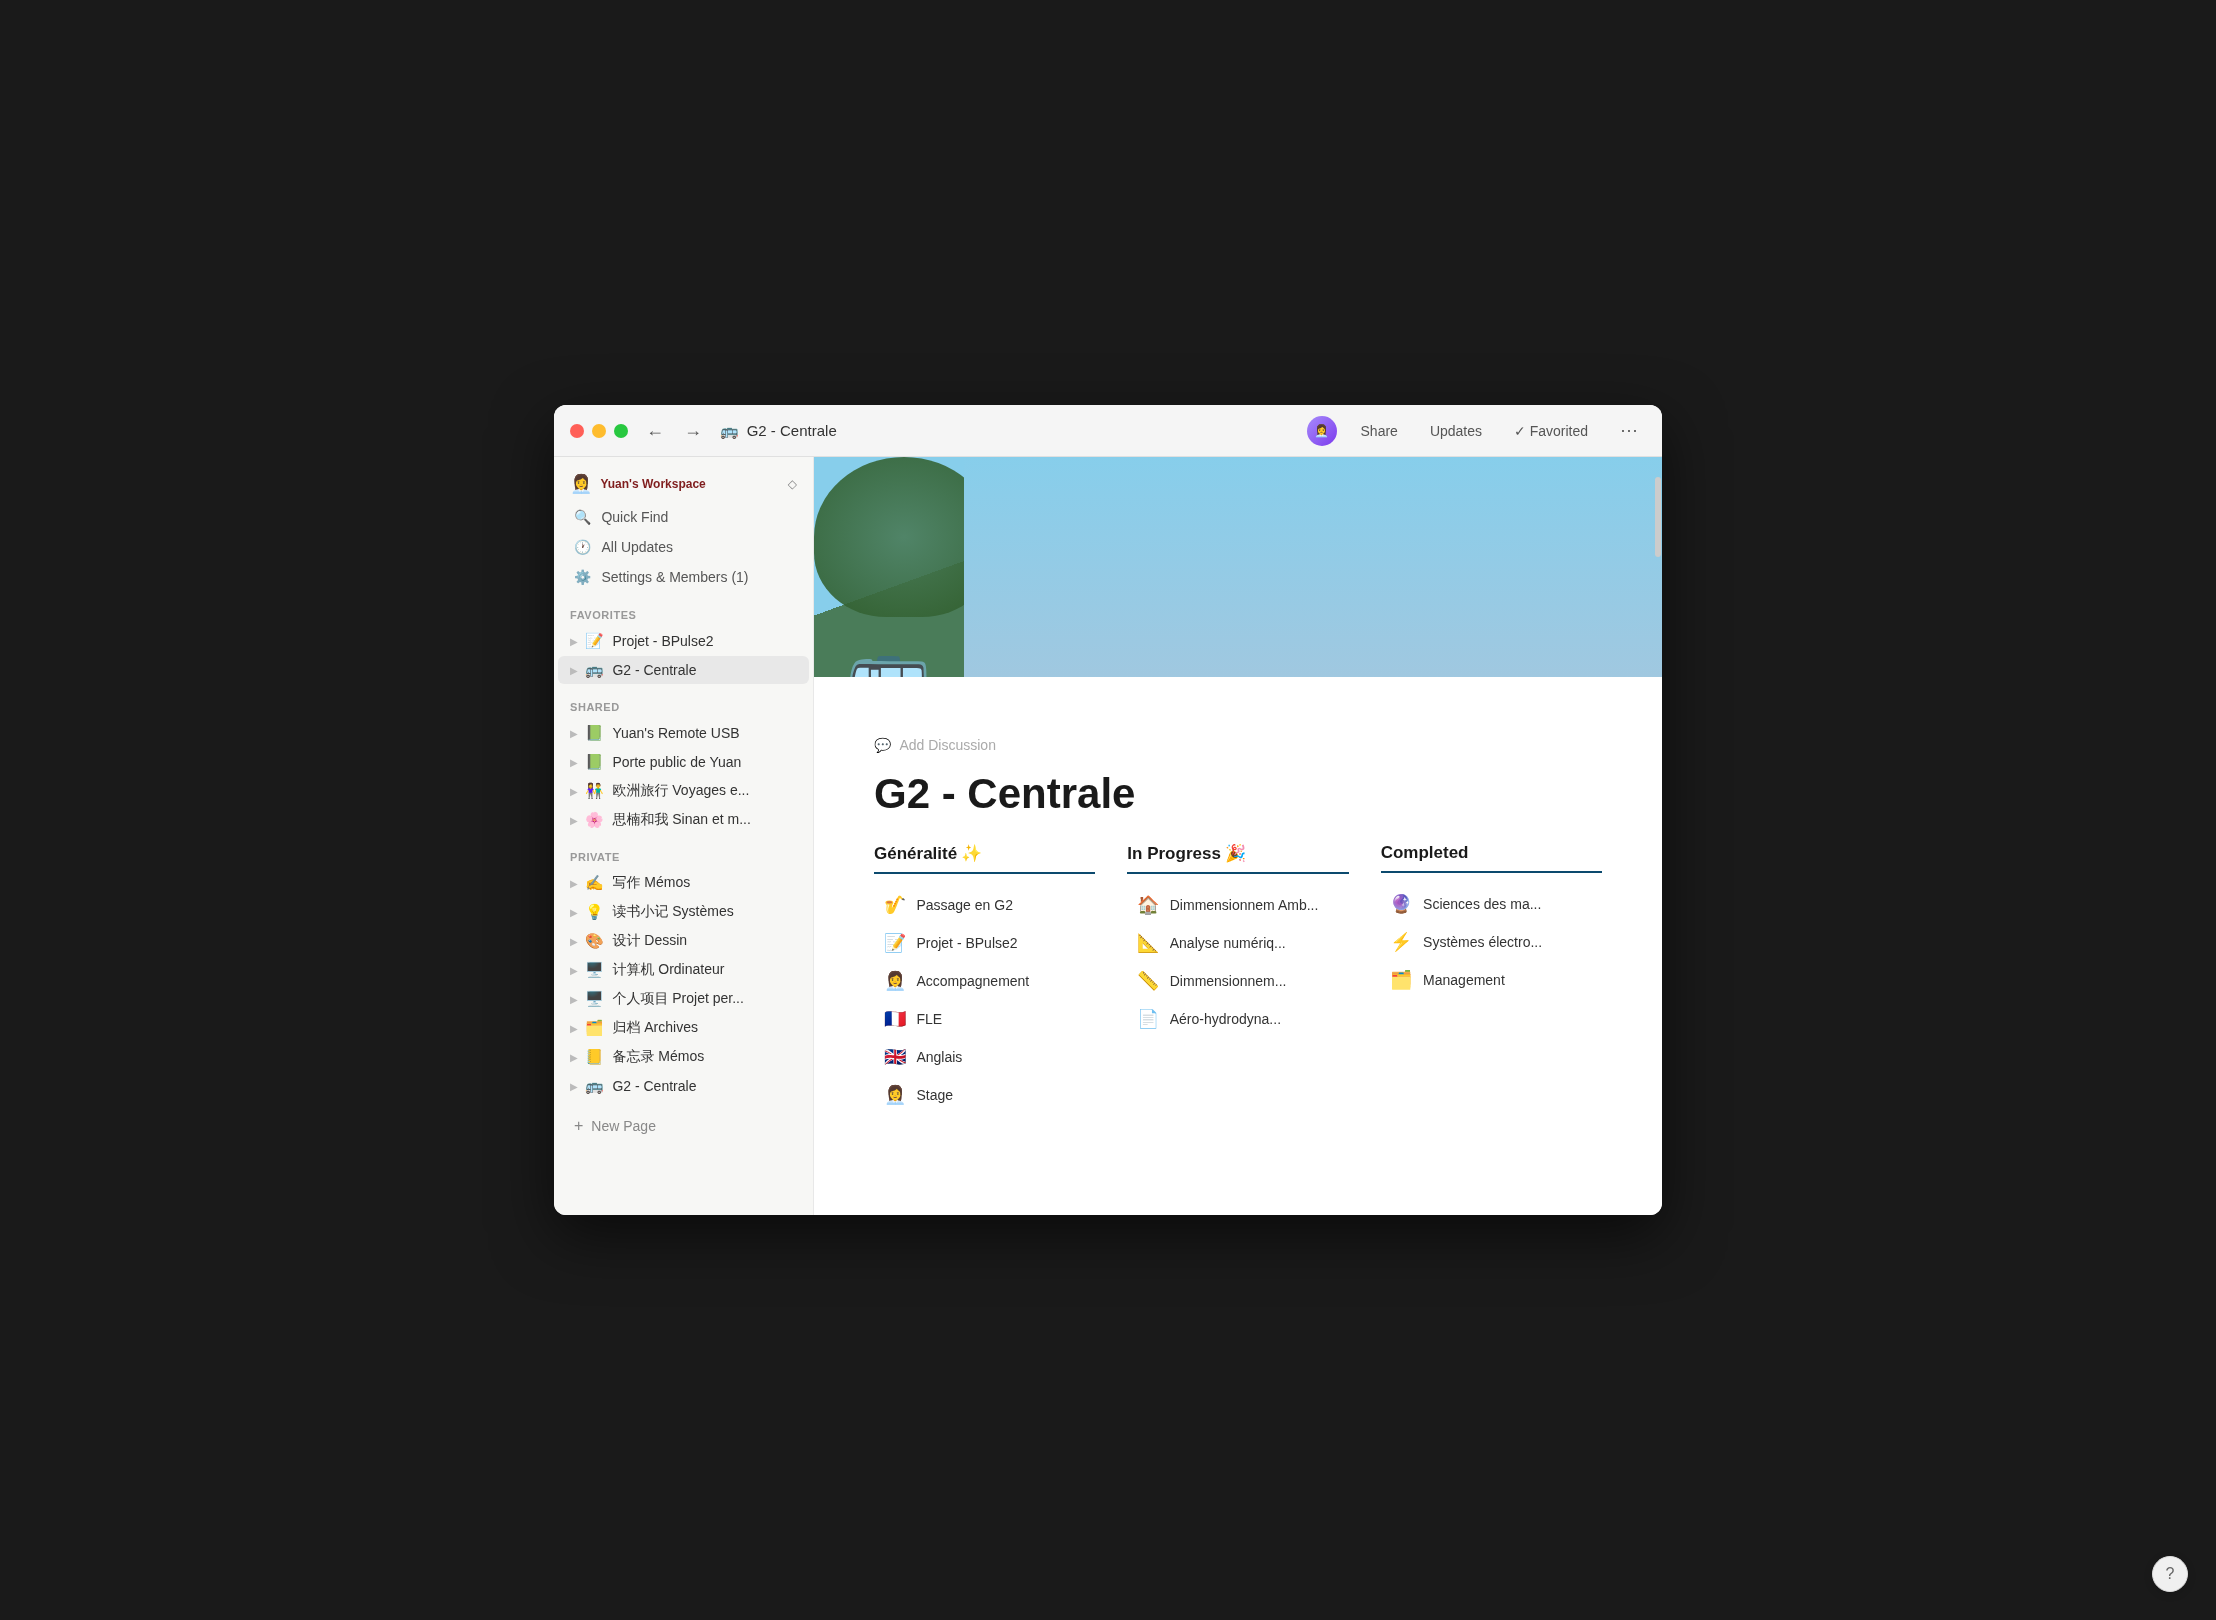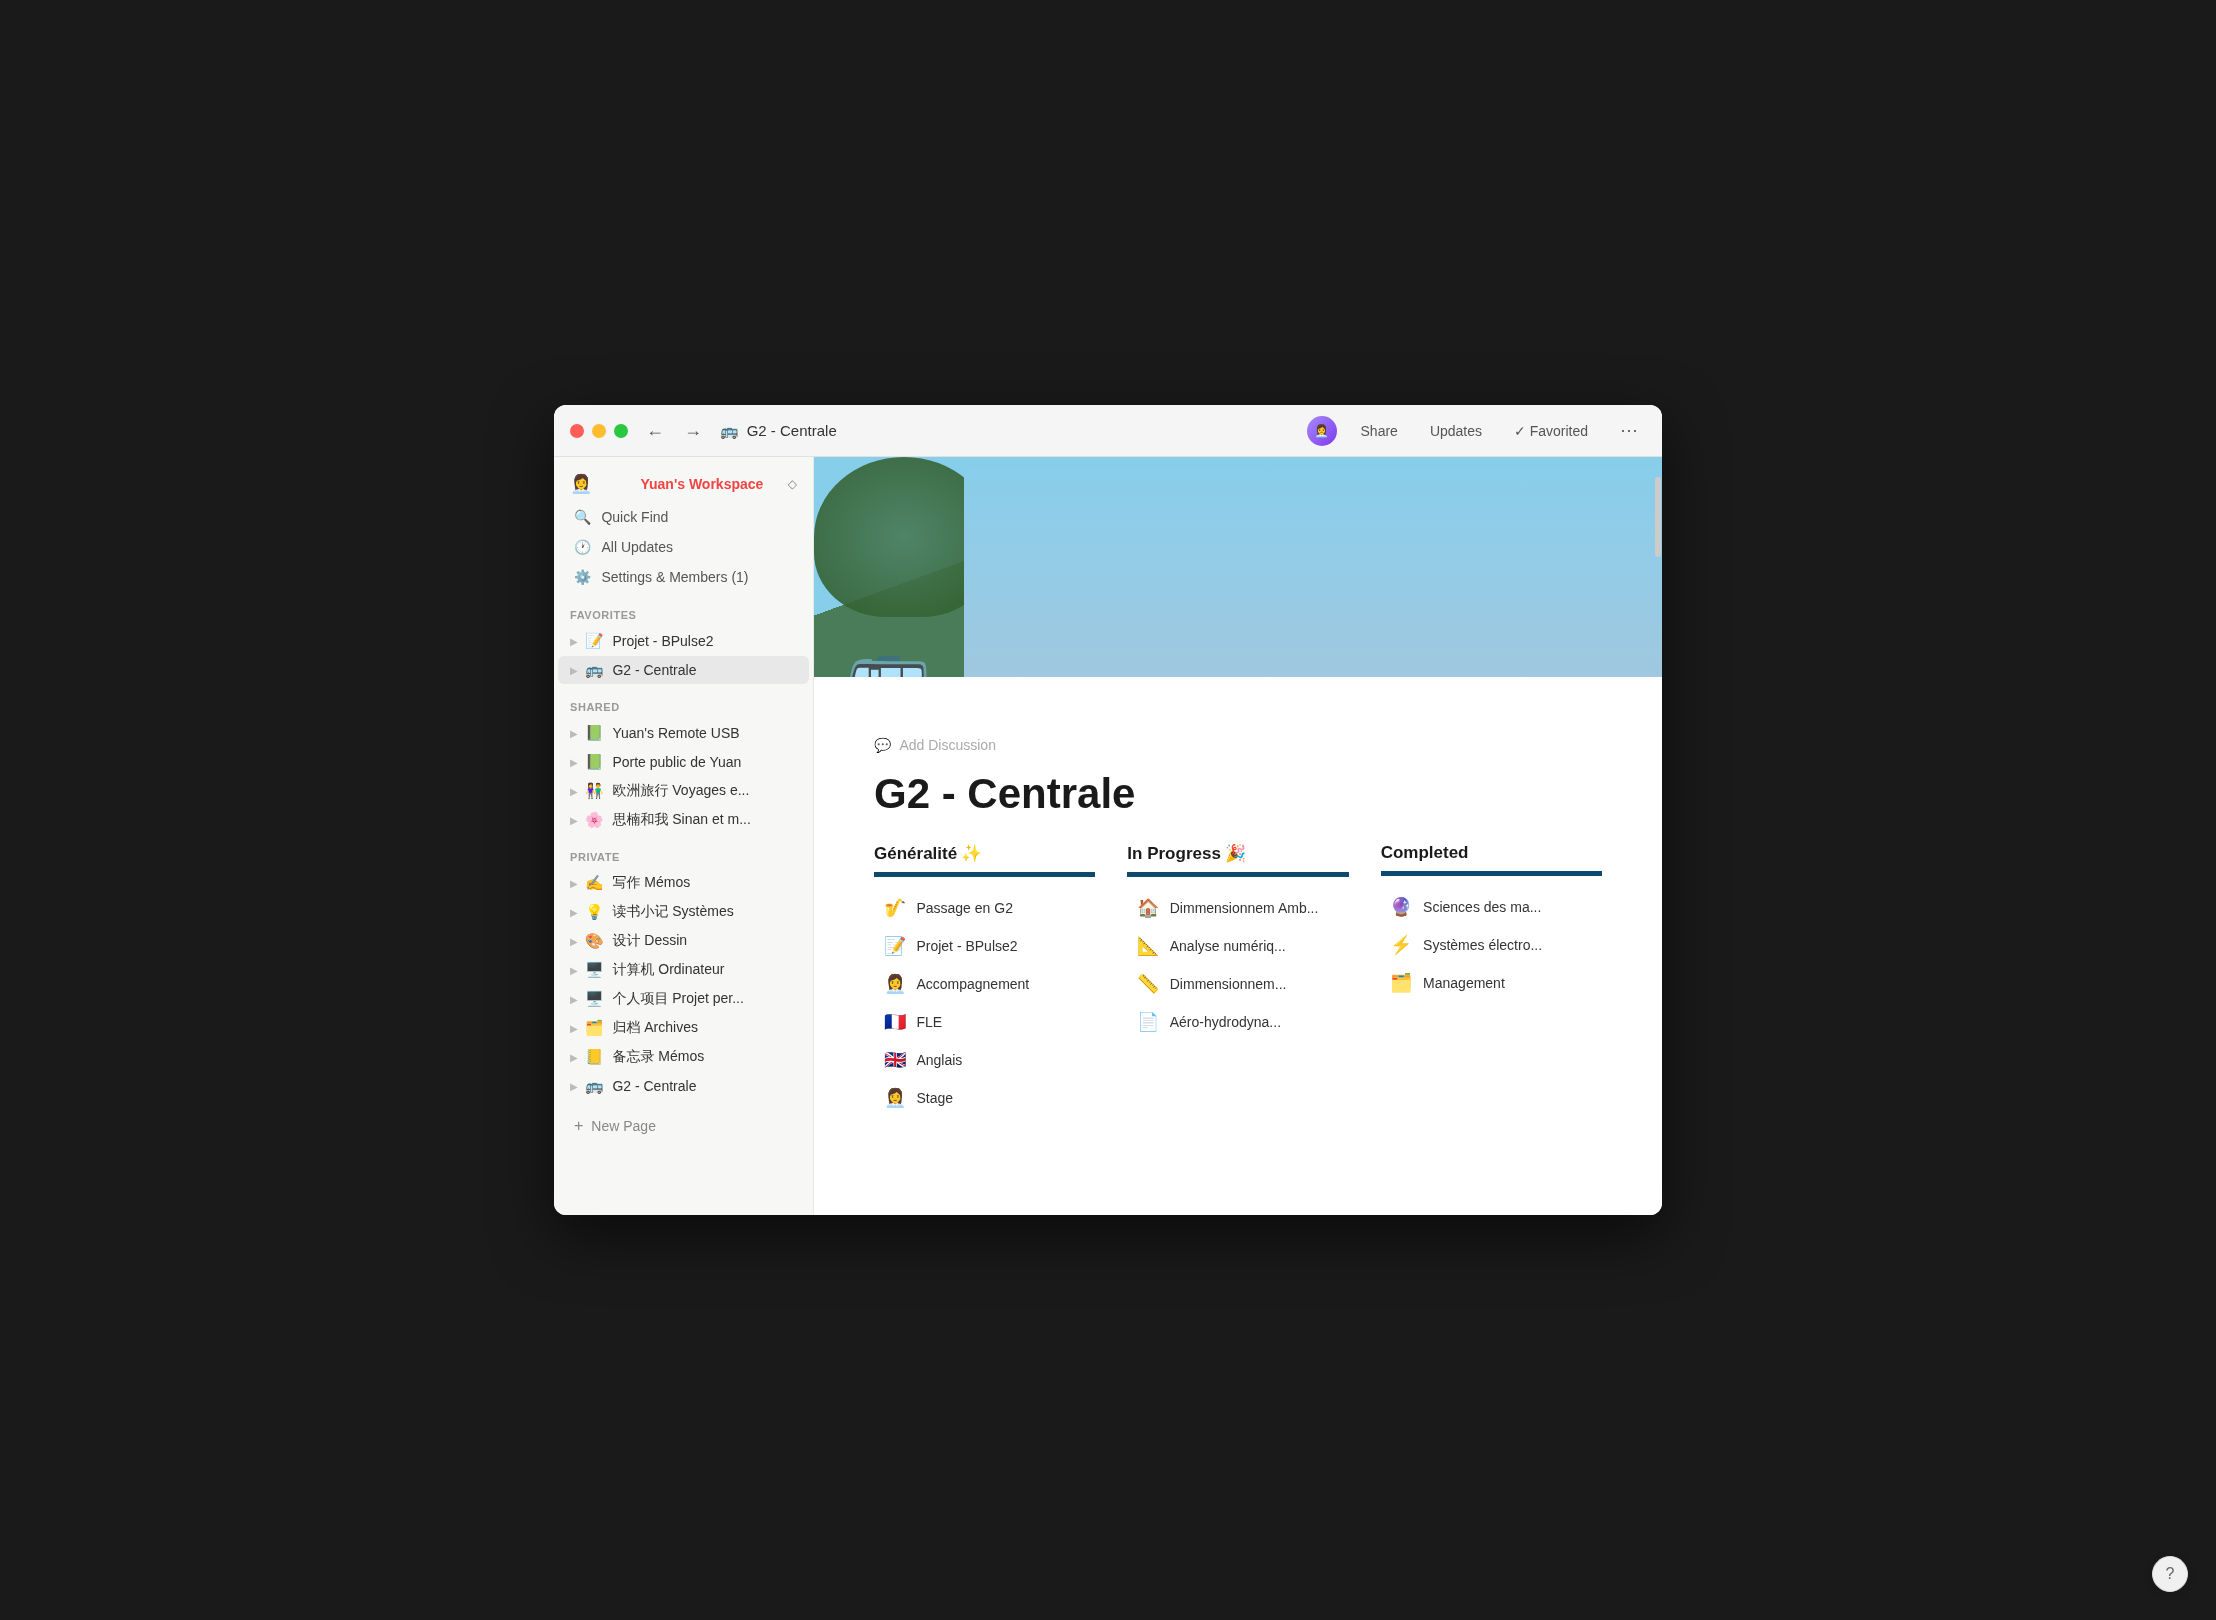--- a/index.html
+++ b/index.html
@@ -118,25 +118,24 @@
       padding: 16px 12px 8px;
       display: flex;
       align-items: center;
       gap: 8px;
       cursor: pointer;
       border-radius: 6px;
       margin: 0 4px;
     }
     .workspace-icon { font-size: 18px; }
     .workspace-name {
-      font-size: 14px;
+      font-size: 12px;
       font-weight: 600;
-      color: #ef4444;
+      color: #7f1d1d;
       flex: 1;
-      margin-left: 40px;
     }
     .workspace-chevron { font-size: 12px; color: #888; }
     .sidebar-nav-item {
       display: flex;
       align-items: center;
       gap: 10px;
       padding: 6px 16px;
       cursor: pointer;
       border-radius: 6px;
       margin: 0 4px 2px;
@@ -255,21 +254,21 @@
     .kanban-column {
       flex: 1;
       min-width: 200px;
     }
     .kanban-col-header {
       font-size: 17px;
       font-weight: 600;
       color: #1a1a1a;
       margin-bottom: 12px;
       padding-bottom: 8px;
-      border-bottom: 5px solid #0c4a6e;
+      border-bottom: 2px solid #0c4a6e;
     }
     .kanban-item {
       display: flex;
       align-items: center;
       gap: 10px;
       padding: 8px 10px;
       border-radius: 6px;
       cursor: pointer;
       font-size: 14px;
       color: #333;

